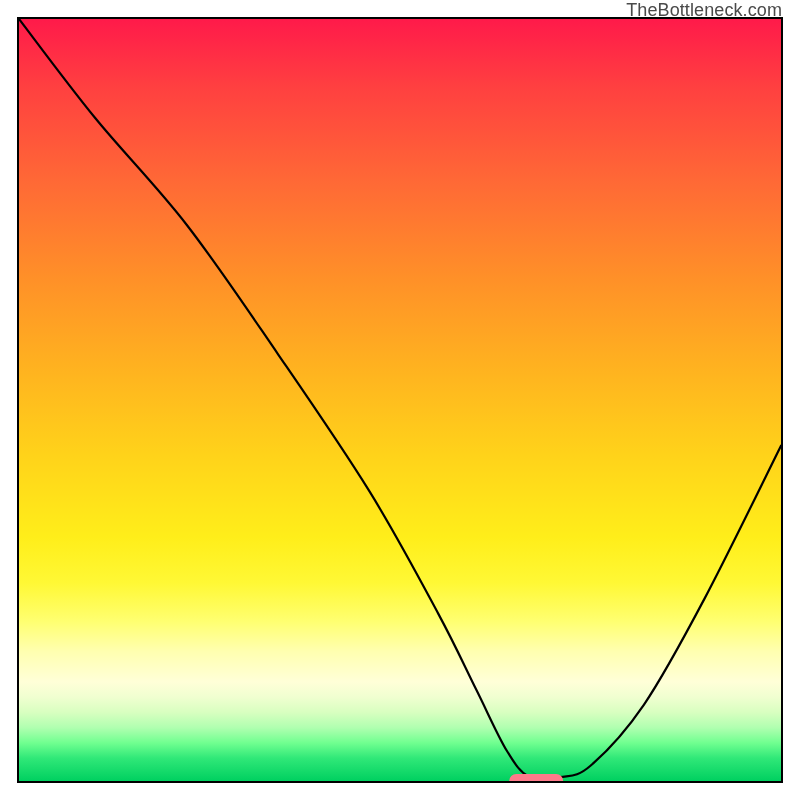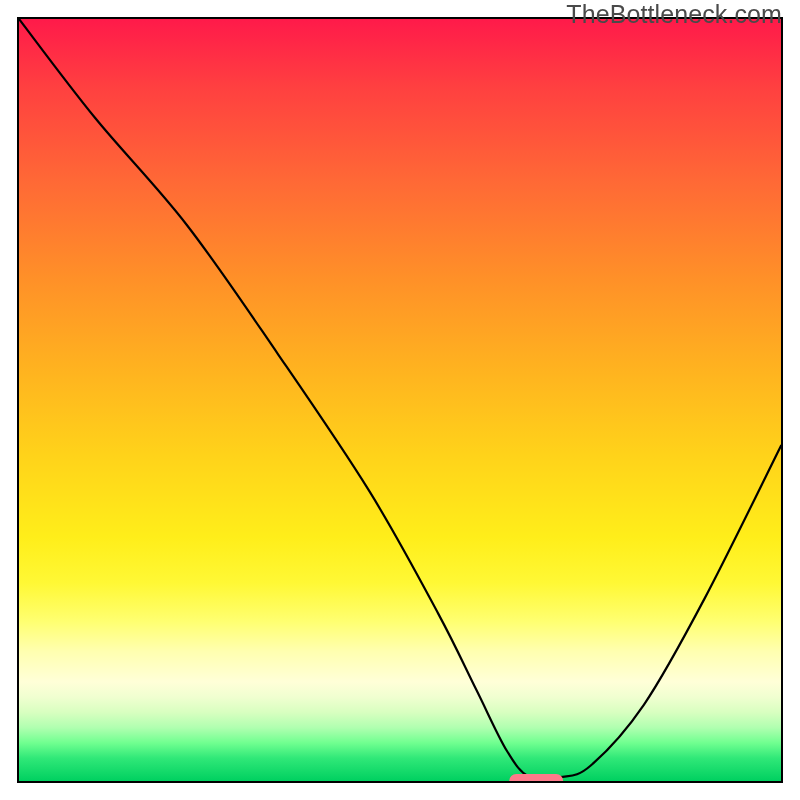--- a/index.html
+++ b/index.html
@@ -52,21 +52,21 @@
     position: absolute;
     background: #ff7a8a;
     border-radius: 999px;
     transform: translate(-50%, -50%);
   }
   .attribution {
     position: absolute;
     top: 0;
     right: 18px;
     font-family: Arial, Helvetica, sans-serif;
-    font-size: 25px;
+    font-size: 18px;
     color: #4a4a4a;
     font-weight: 500;
     letter-spacing: 0.1px;
   }
 </style>
 </head>
 <body>
 
 <div class="chart-container">
 

